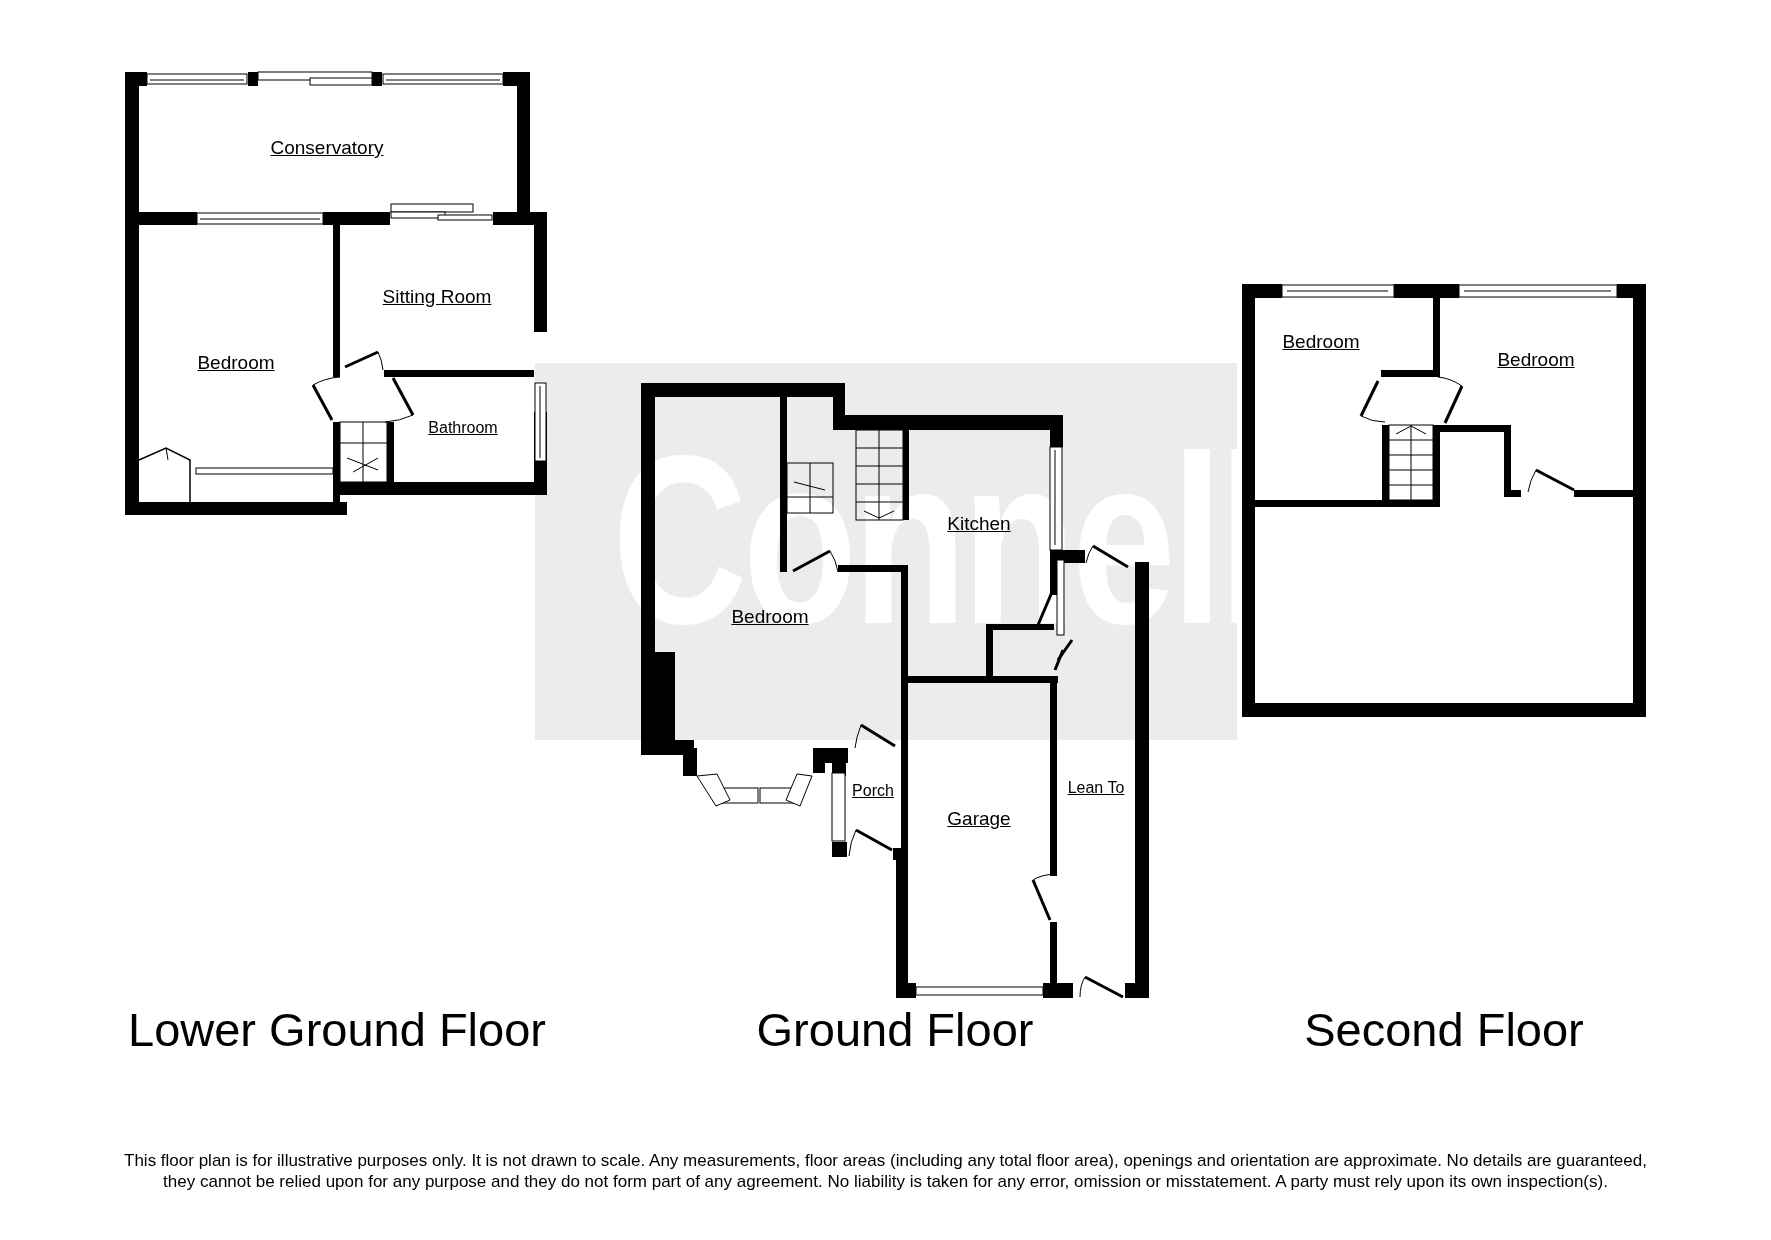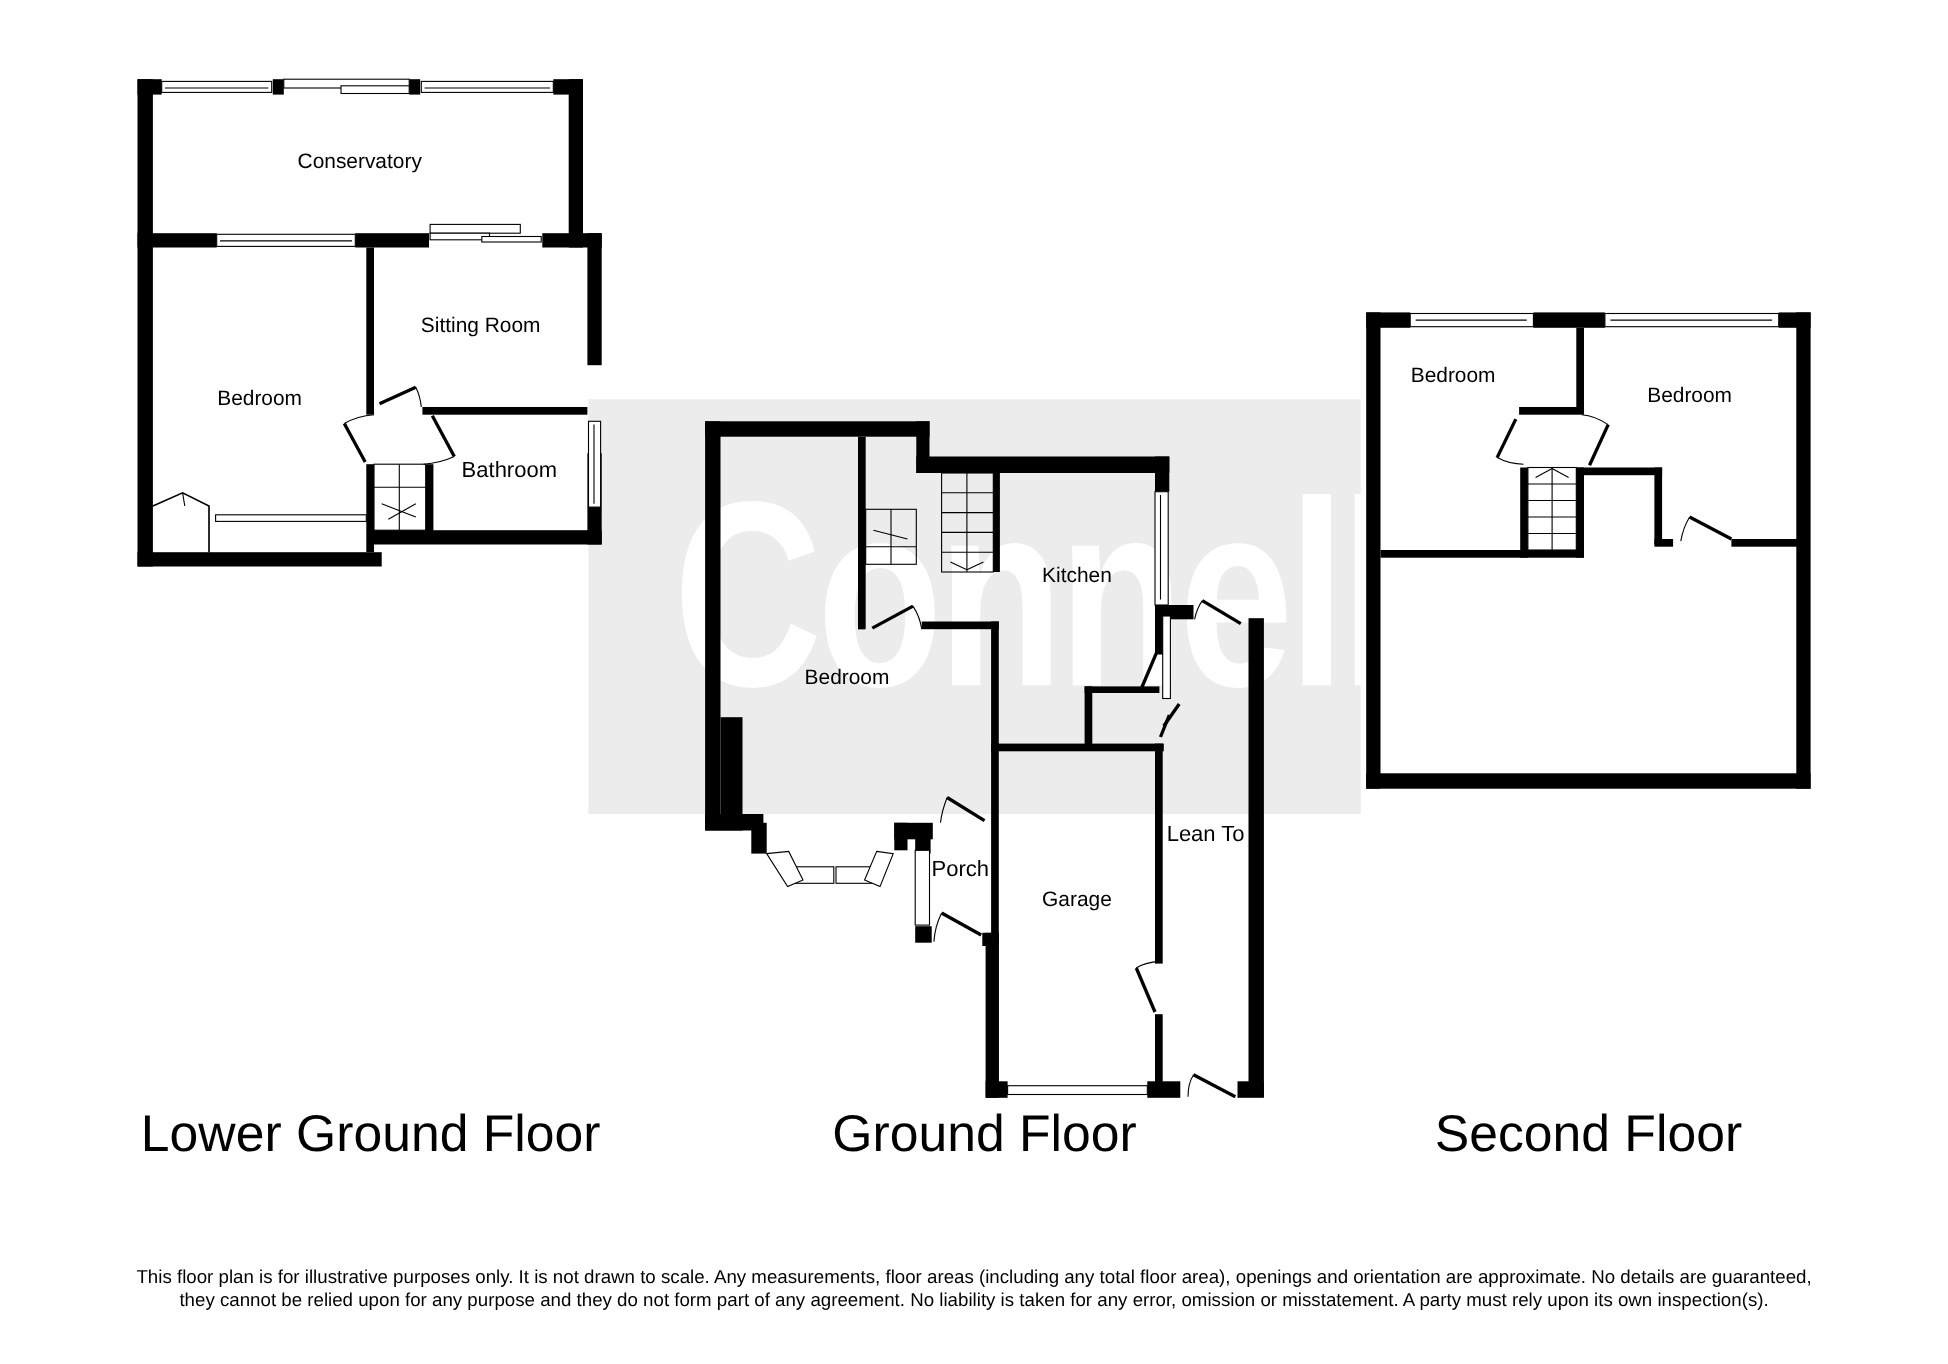--- a/index.html
+++ b/index.html
@@ -1,21 +1,21 @@
 <!DOCTYPE html>
 <html><head>
 <meta charset="utf-8">
 <style>
   html,body{margin:0;padding:0;background:#fff;}
   body{width:1771px;height:1240px;position:relative;overflow:hidden;font-family:"Liberation Sans",sans-serif;}
   svg.plan{position:absolute;left:0;top:0;}
   .wm{position:absolute;left:535px;top:363px;width:702px;height:377px;background:#ececec;}
   .wm-text{position:absolute;left:535px;top:420px;width:702px;text-align:center;font-size:240px;font-weight:bold;color:#fff;line-height:1;letter-spacing:-6px;font-family:"Liberation Sans Narrow","Liberation Sans",sans-serif;transform:scaleX(0.78);transform-origin:center;}
-  .room{position:absolute;font-size:19px;color:#000;white-space:nowrap;transform:translate(-50%,-50%);}
-  .room.small{font-size:20px;text-align:center;}
+  .room{position:absolute;font-size:19px;color:#000;white-space:nowrap;transform:translate(-50%,-50%);text-decoration:underline;}
+  .room.small{font-size:16px;text-align:center;}
   .floor-title{position:absolute;font-size:47px;font-weight:normal;color:#000;white-space:nowrap;transform:translateX(-50%);top:1002px;}
   .disclaimer{position:absolute;left:0;top:1150px;width:1771px;text-align:center;font-size:17px;line-height:21px;color:#000;}
 </style>
 </head>
 <body>
 
 <div class="wm"></div>
 <div class="wm-text">Connells</div>
 
 <svg class="plan" width="1771" height="1240" viewBox="0 0 1771 1240">
@@ -204,21 +204,21 @@
 
 <div class="room" style="left:327px;top:148px;">Conservatory</div>
 <div class="room" style="left:437px;top:297px;">Sitting Room</div>
 <div class="room" style="left:236px;top:363px;">Bedroom</div>
 <div class="room small" style="left:463px;top:428px;">Bathroom</div>
 
 <div class="room" style="left:979px;top:524px;">Kitchen</div>
 <div class="room" style="left:770px;top:617px;">Bedroom</div>
 <div class="room small" style="left:873px;top:791px;">Porch</div>
 <div class="room" style="left:979px;top:819px;text-align:right;">Garage</div>
-<div class="room small" style="left:1096px;top:759px;">Lean To</div>
+<div class="room small" style="left:1096px;top:788px;">Lean To</div>
 
 <div class="room" style="left:1321px;top:342px;">Bedroom</div>
 <div class="room" style="left:1536px;top:360px;">Bedroom</div>
 
 <div class="floor-title" style="left:337px;">Lower Ground Floor</div>
 <div class="floor-title" style="left:895px;">Ground Floor</div>
 <div class="floor-title" style="left:1444px;">Second Floor</div>
 
 <div class="disclaimer">
   <div>This floor plan is for illustrative purposes only. It is not drawn to scale. Any measurements, floor areas (including any total floor area), openings and orientation are approximate. No details are guaranteed,</div>

